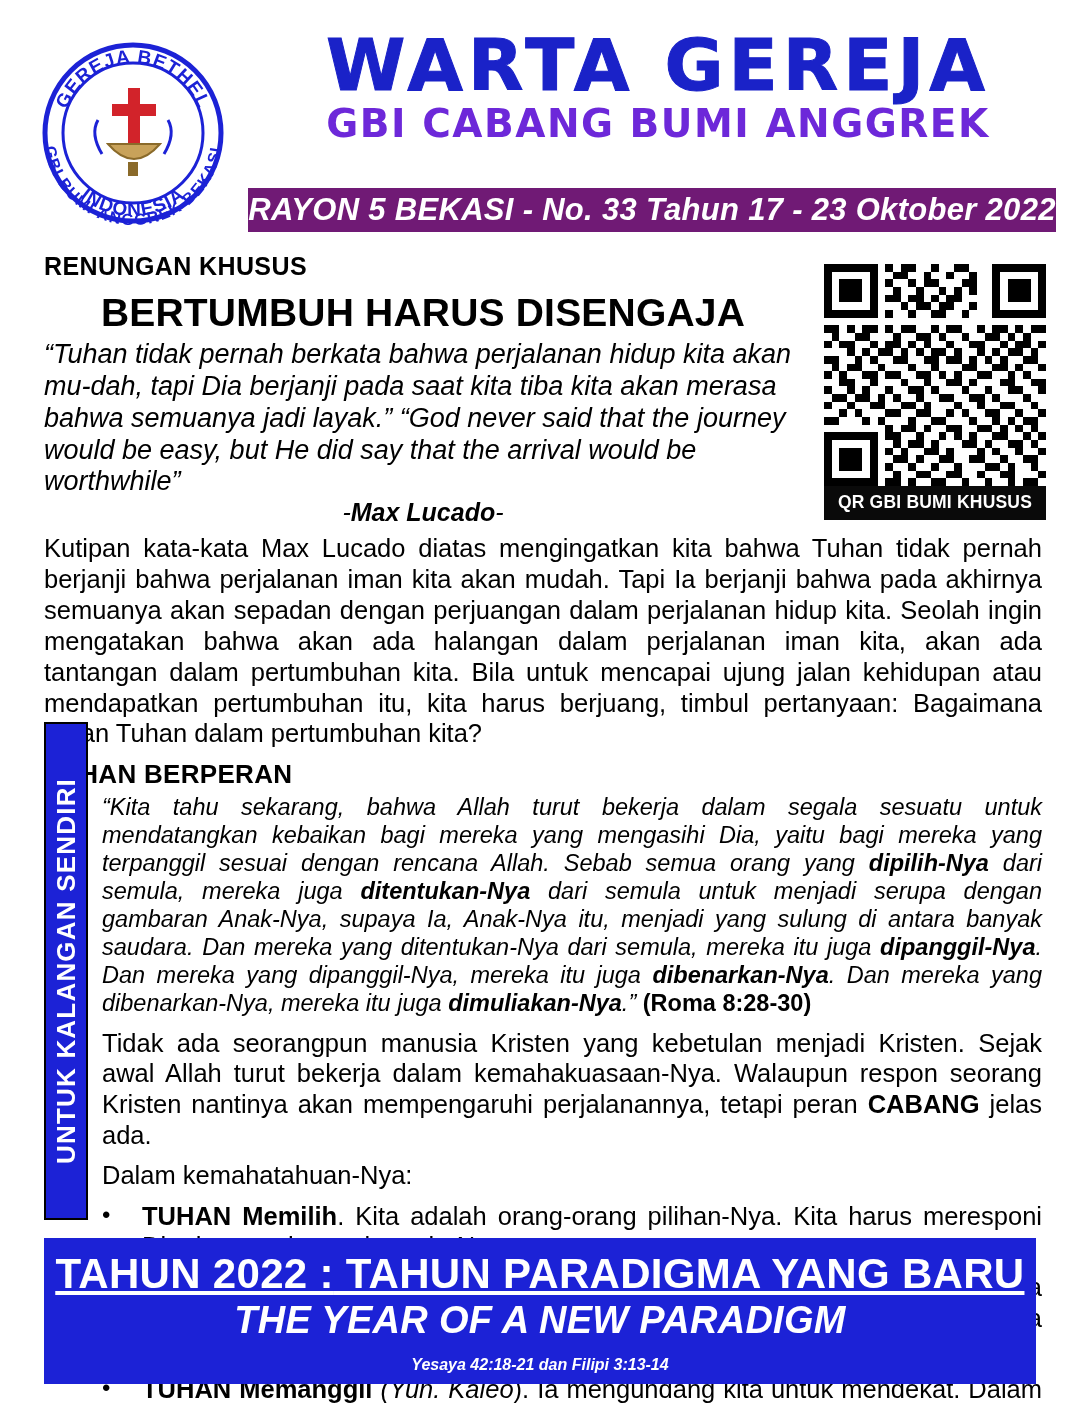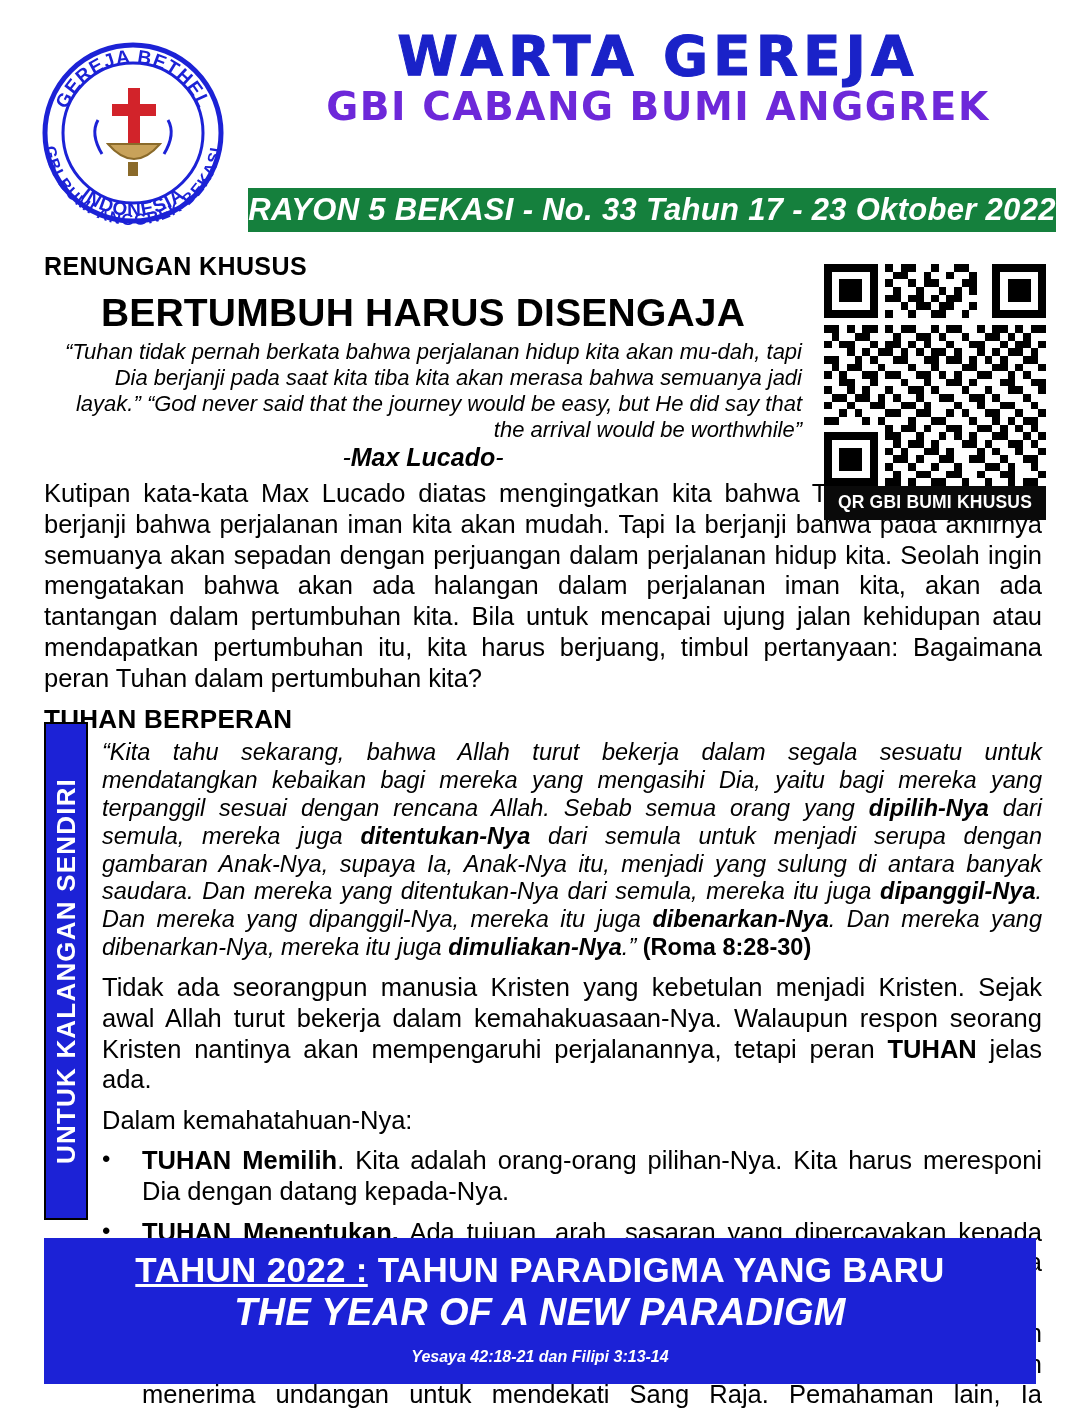--- a/index.html
+++ b/index.html
@@ -34,21 +34,21 @@
   .title-block {
     position: absolute;
     left: 248px;
     top: 30px;
     width: 820px;
     text-align: center;
   }
   .warta-title {
     font-family: "DejaVu Sans", sans-serif;
     font-weight: bold;
-    font-size: 55px;
+    font-size: 72px;
     letter-spacing: 5px;
     color: #1a22c8;
     line-height: 0.98;
     -webkit-text-stroke: 1px #1a22c8;
     white-space: nowrap;
   }
   .warta-sub {
     font-family: "DejaVu Sans", sans-serif;
     font-weight: bold;
     font-size: 39px;
@@ -57,21 +57,21 @@
     line-height: 1.1;
     margin-top: 2px;
     white-space: nowrap;
   }
   .rayon-bar {
     position: absolute;
     left: 248px;
     top: 188px;
     width: 808px;
     height: 44px;
-    background: #15803d;
+    background: #701a75;
     color: #ffffff;
     font-size: 31px;
     font-weight: bold;
     font-style: italic;
     display: flex;
     align-items: center;
     justify-content: center;
     letter-spacing: 0.3px;
     white-space: nowrap;
   }
@@ -89,23 +89,23 @@
   }
   .headline {
     font-size: 39px;
     font-weight: bold;
     text-align: center;
     margin: 10px 0 4px 0;
     padding-right: 240px;
     letter-spacing: 0.2px;
   }
   .quote-en {
-    font-size: 22px;
+    font-size: 27px;
     font-style: italic;
-    text-align: right;
+    text-align: left;
     line-height: 1.18;
     padding-right: 240px;
     margin-top: 0;
   }
   .attrib {
     text-align: center;
     font-size: 25px;
     font-style: italic;
     padding-right: 240px;
     margin-top: 0;
@@ -211,23 +211,24 @@
     top: 1238px;
     width: 992px;
     height: 146px;
     background: #1c22d6;
     color: #ffffff;
     text-align: center;
     box-sizing: border-box;
     padding-top: 12px;
   }
   .footer-line1 {
-    font-size: 35px;
+    font-size: 42px;
     font-weight: bold;
     letter-spacing: 0.3px;
+    text-decoration: underline;
   }
   .footer-line1 u { text-decoration: underline; }
   .footer-line2 {
     font-size: 38px;
     font-weight: bold;
     font-style: italic;
     letter-spacing: 0.3px;
     margin-top: 1px;
   }
   .footer-line3 {
@@ -526,21 +527,21 @@
     <span>-</span><b>Max Lucado</b><span>-</span>
   </div>
 
   <div class="para">Kutipan kata-kata Max Lucado diatas mengingatkan kita bahwa Tuhan tidak pernah berjanji bahwa perjalanan iman kita akan mudah. Tapi Ia berjanji bahwa pada akhirnya semuanya akan sepadan dengan perjuangan dalam perjalanan hidup kita. Seolah ingin mengatakan bahwa akan ada halangan dalam perjalanan iman kita, akan ada tantangan dalam pertumbuhan kita. Bila untuk mencapai ujung jalan kehidupan atau mendapatkan pertumbuhan itu, kita harus berjuang, timbul pertanyaan: Bagaimana peran Tuhan dalam pertumbuhan kita?</div>
 
   <div class="sub-head">TUHAN BERPERAN</div>
 
   <div class="indent-block">
     <div class="scripture"><span>“Kita tahu sekarang, bahwa Allah turut bekerja dalam segala sesuatu untuk mendatangkan kebaikan bagi mereka yang mengasihi Dia, yaitu bagi mereka yang terpanggil sesuai dengan rencana Allah. Sebab semua orang yang </span><b>dipilih-Nya</b><span> dari semula, mereka juga </span><b>ditentukan-Nya</b><span> dari semula untuk menjadi serupa dengan gambaran Anak-Nya, supaya Ia, Anak-Nya itu, menjadi yang sulung di antara banyak saudara. Dan mereka yang ditentukan-Nya dari semula, mereka itu juga </span><b>dipanggil-Nya</b><span>. Dan mereka yang dipanggil-Nya, mereka itu juga </span><b>dibenarkan-Nya</b><span>. Dan mereka yang dibenarkan-Nya, mereka itu juga </span><b>dimuliakan-Nya</b><span>.”  </span><span class="ref">(Roma 8:28-30)</span></div>
 
-    <div class="body-para"><span>Tidak ada seorangpun manusia Kristen yang kebetulan menjadi Kristen. Sejak awal Allah turut bekerja dalam kemahakuasaan-Nya. Walaupun respon seorang Kristen nantinya akan mempengaruhi perjalanannya, tetapi peran </span><b>TUHAN</b><span> jelas ada.</span></div>
+    <div class="body-para"><span>Tidak ada seorangpun manusia Kristen yang kebetulan menjadi Kristen. Sejak awal Allah turut bekerja dalam kemahakuasaan-Nya. Walaupun respon seorang Kristen nantinya akan mempengaruhi perjalanannya, tetapi peran </span><b>CABANG</b><span> jelas ada.</span></div>
 
     <div class="body-para">Dalam kemahatahuan-Nya:</div>
 
     <div class="bullet-row">
       <div class="bullet-dot">•</div>
       <div class="bullet-text"><b>TUHAN Memilih</b><span>. Kita adalah orang-orang pilihan-Nya. Kita harus meresponi Dia dengan datang kepada-Nya.</span></div>
     </div>
 
     <div class="bullet-row">
       <div class="bullet-dot">•</div>

